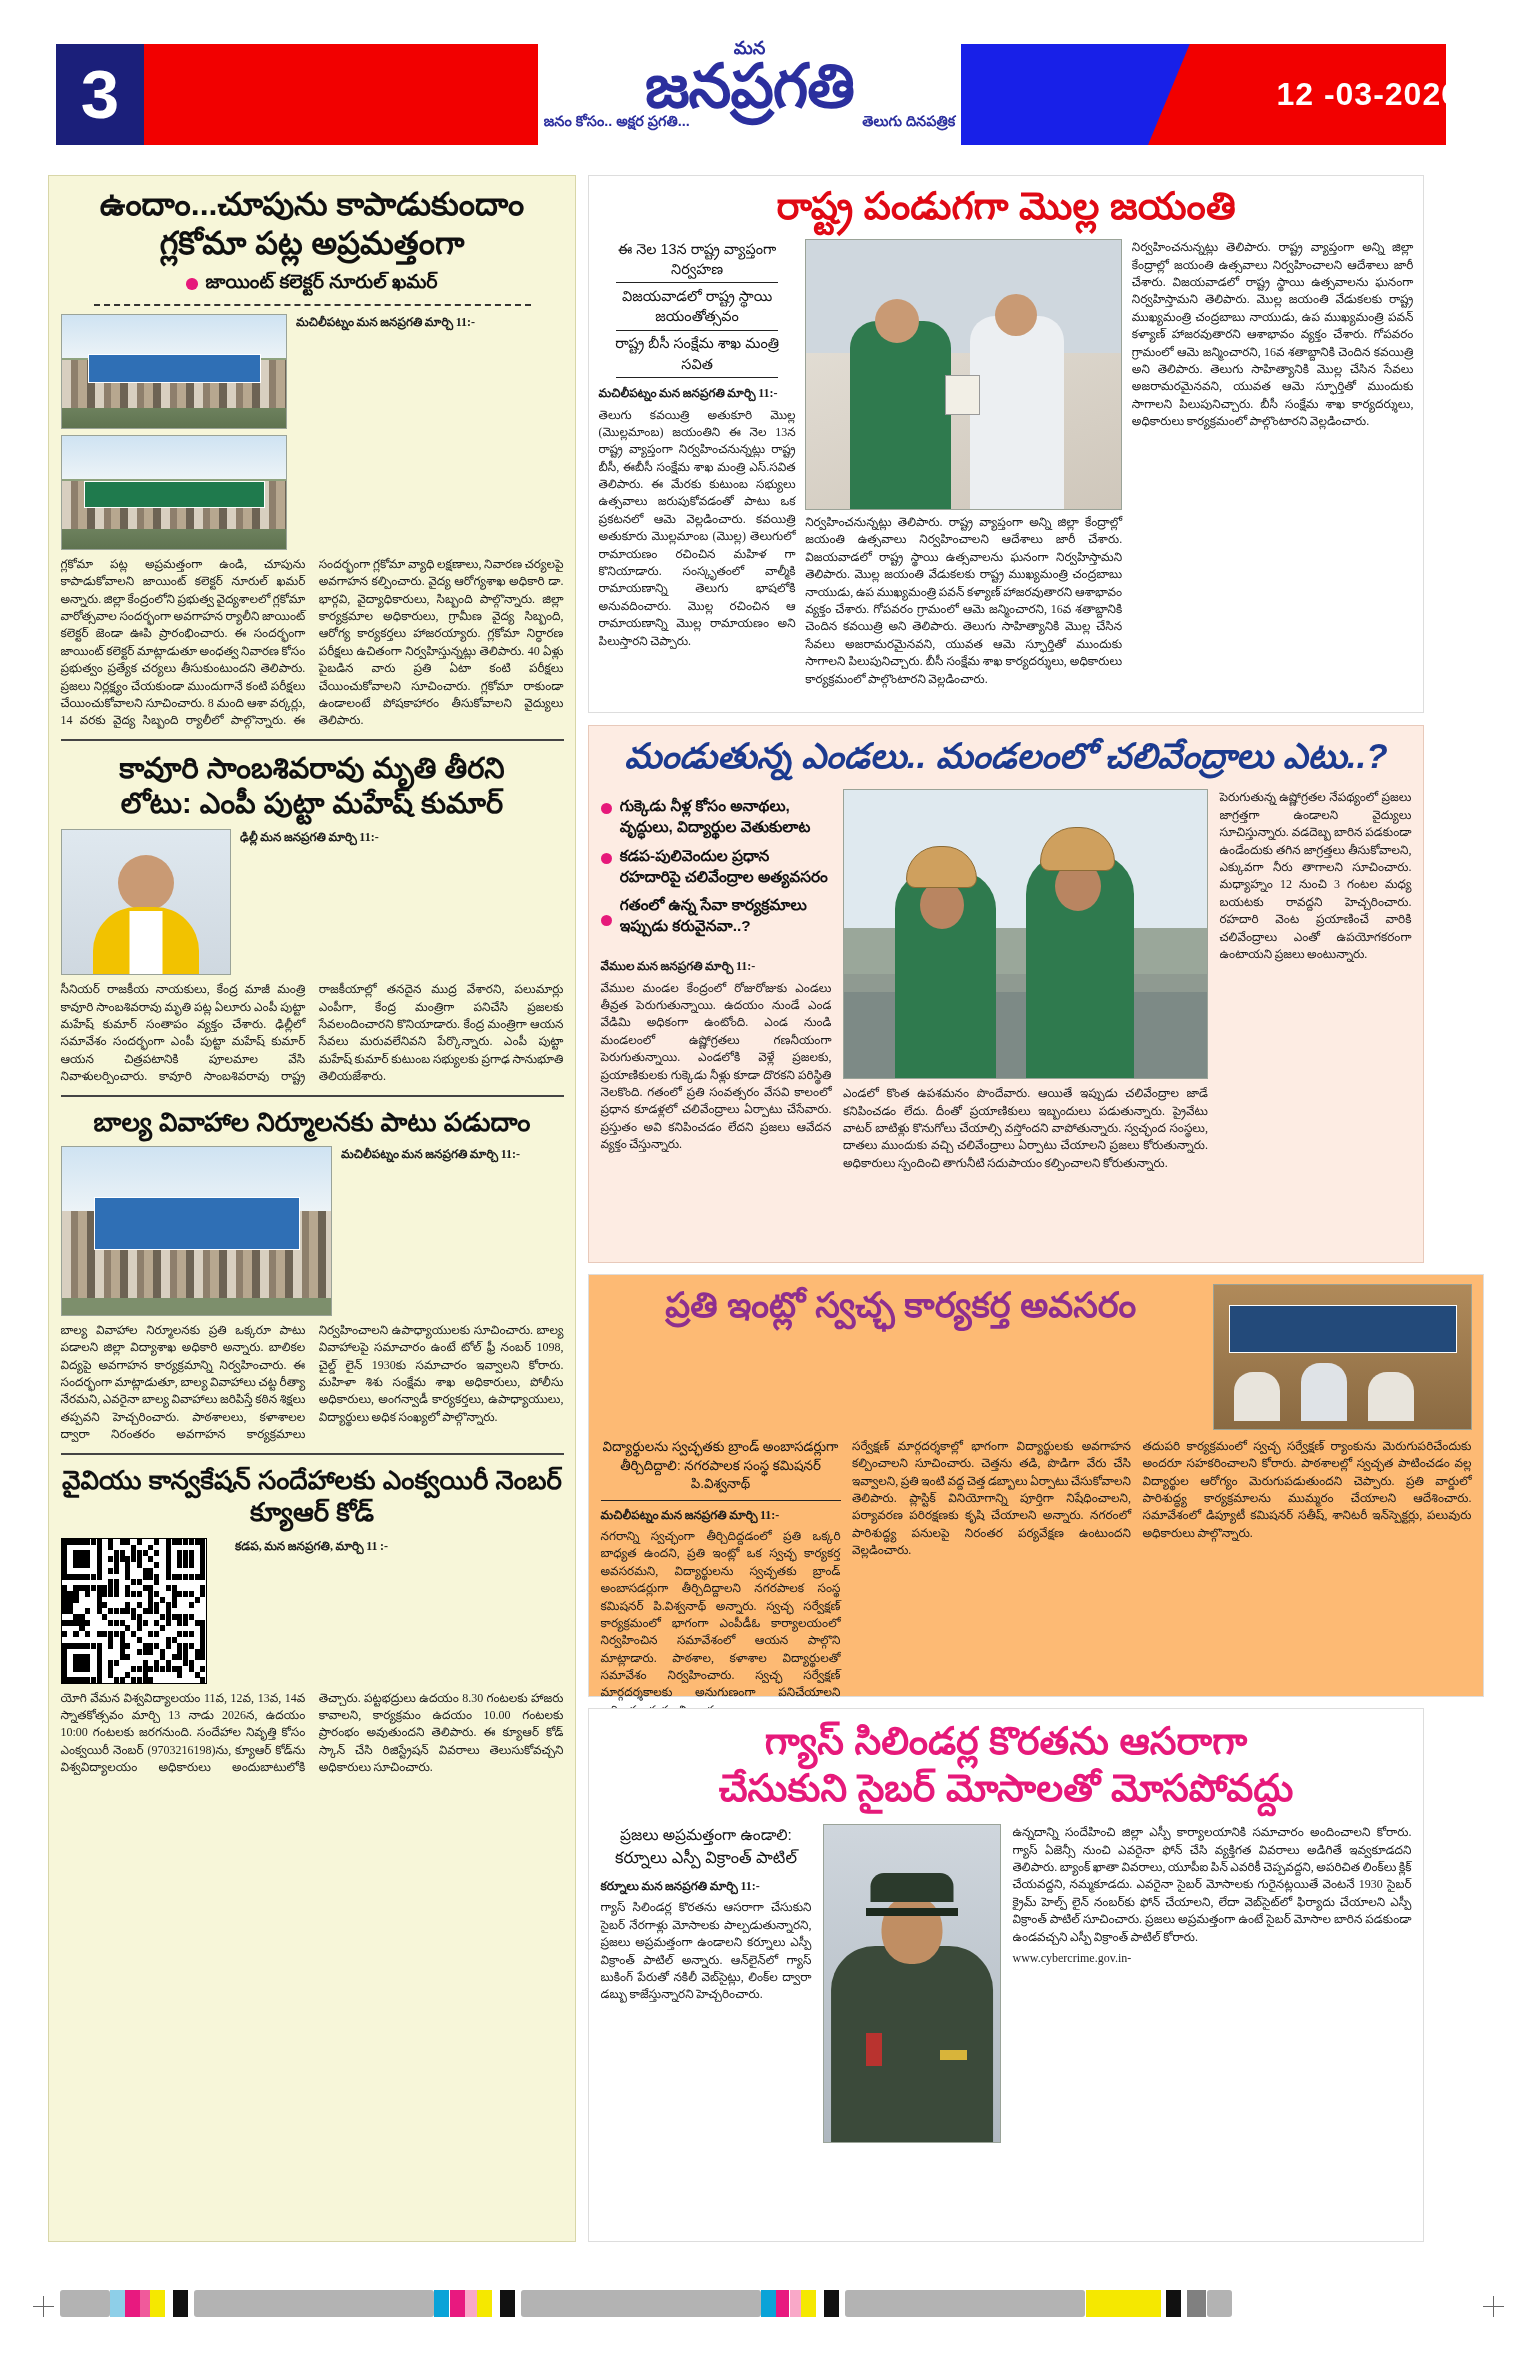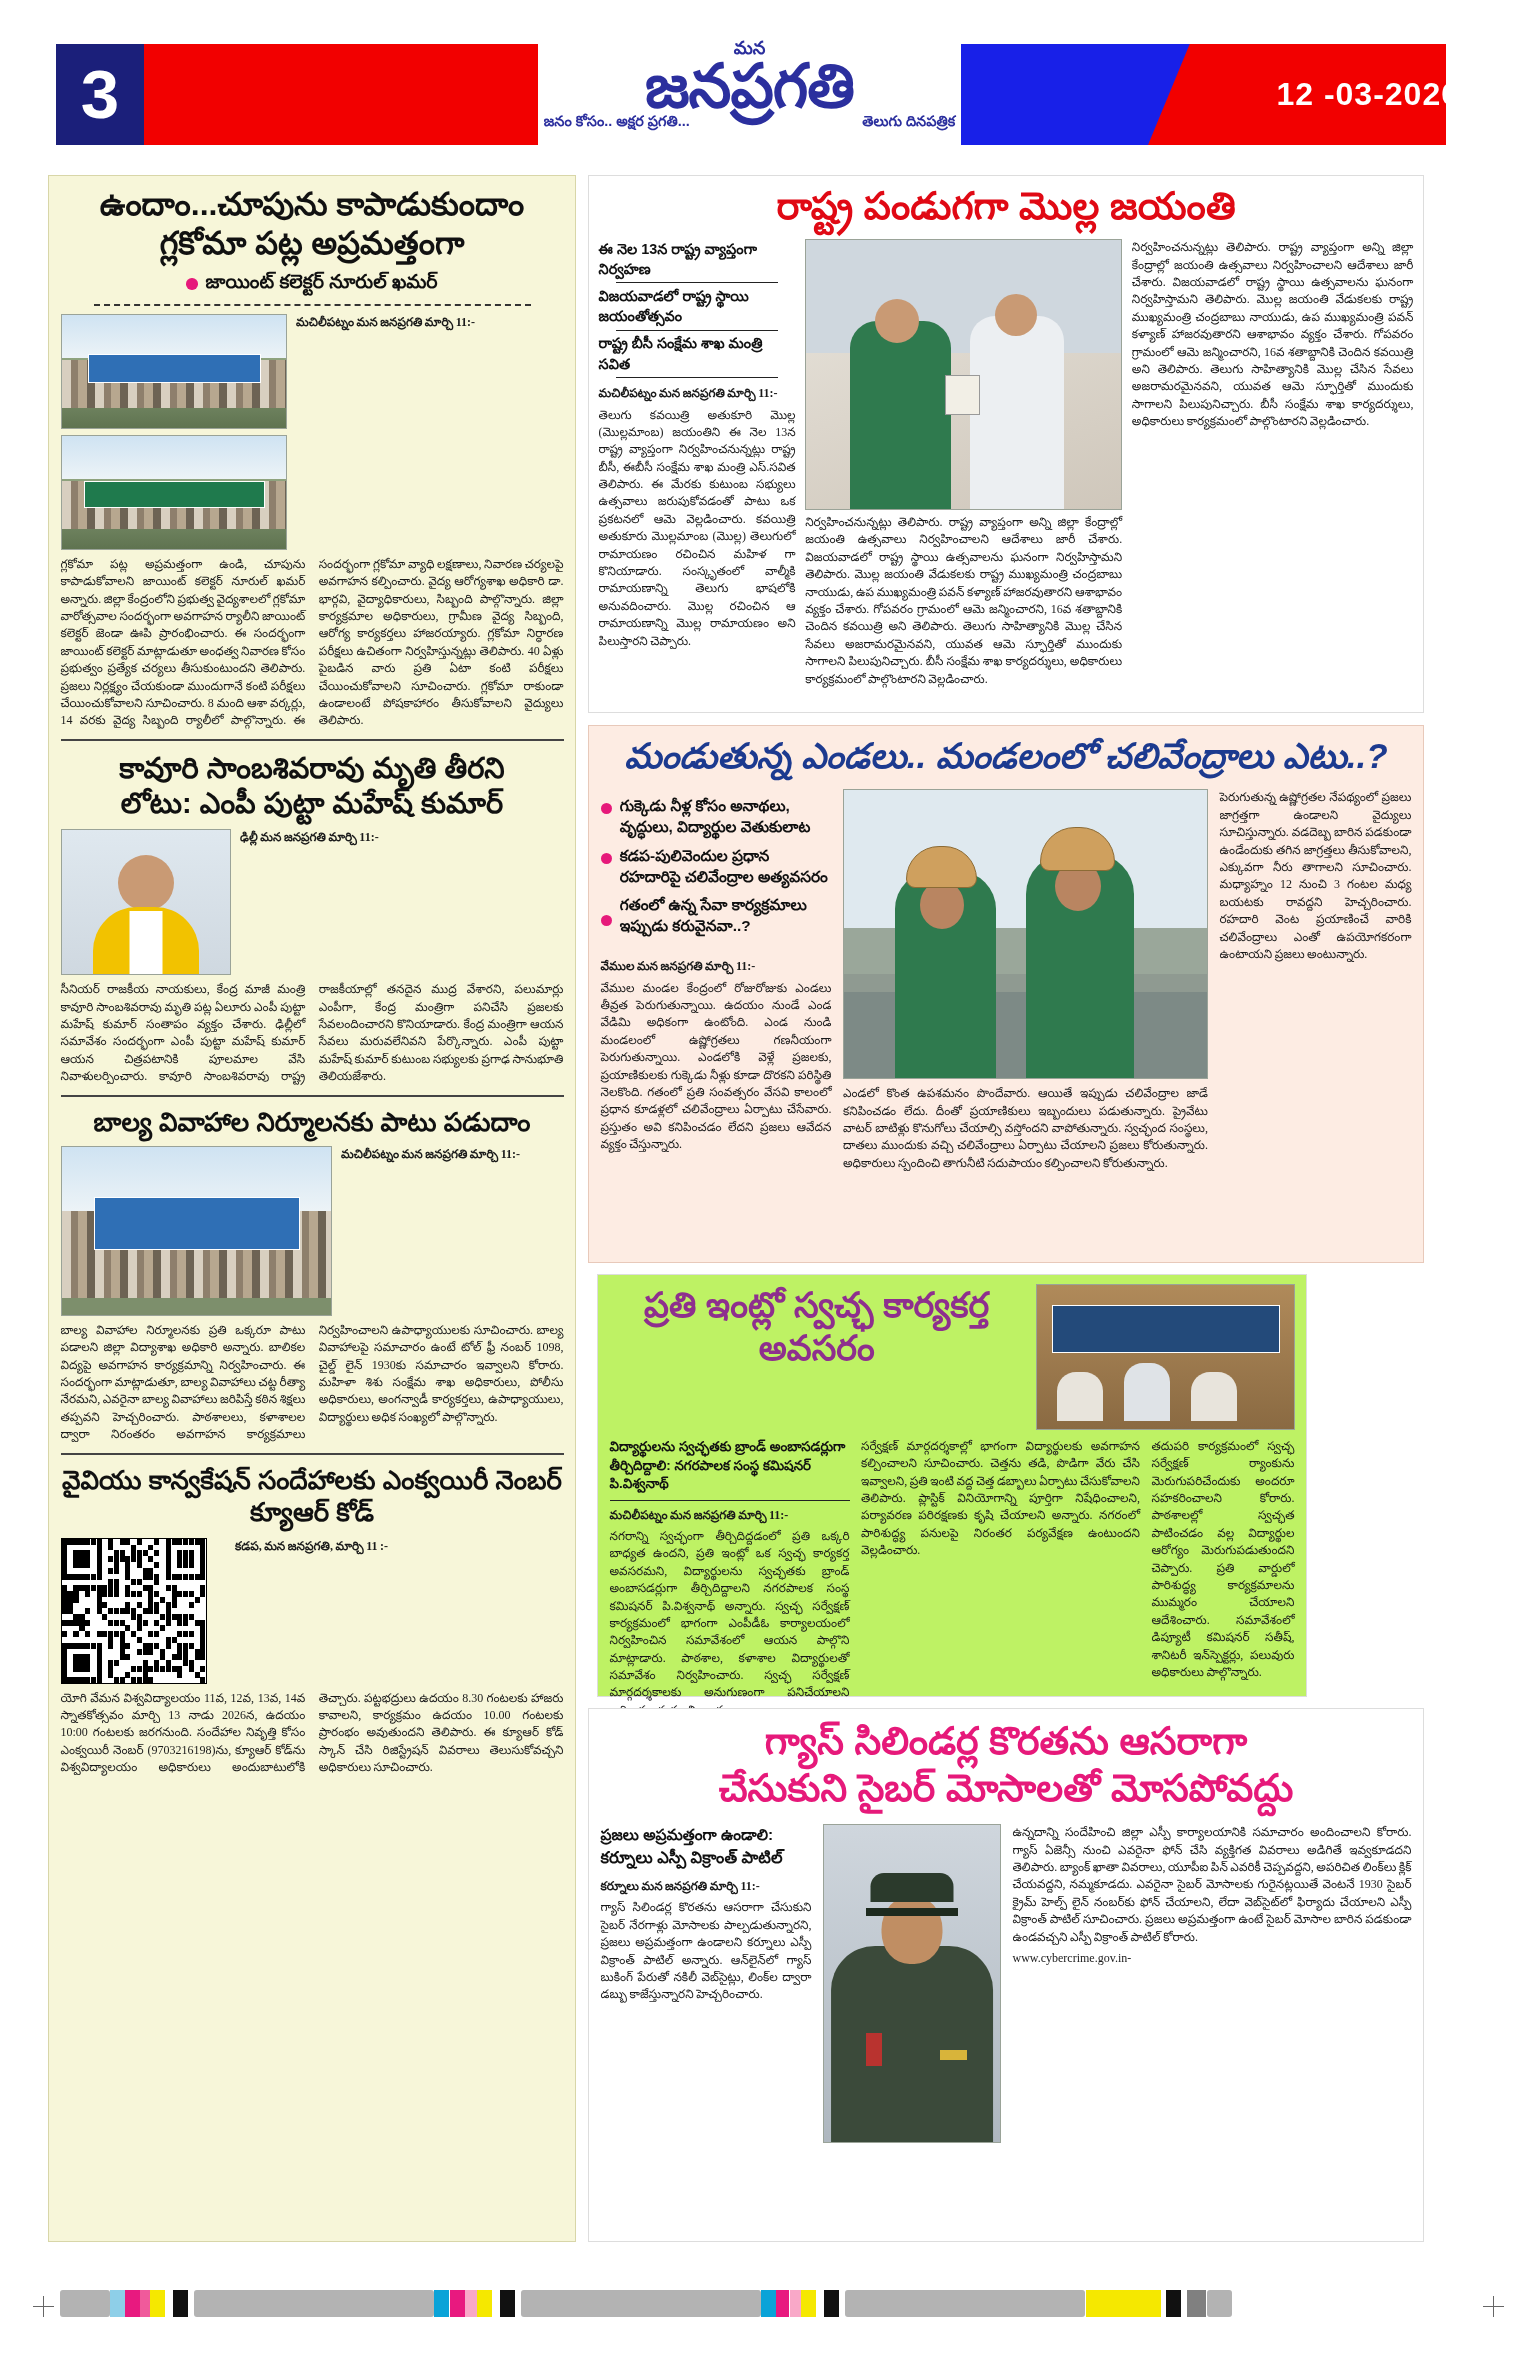--- a/index.html
+++ b/index.html
@@ -92,21 +92,21 @@
   
   .colorbar{position:absolute;left:0;top:2275px;width:1537px;height:58px;}
   .cb-seg{position:absolute;top:15.4px;height:27px;}
   .regmark{position:absolute;top:21px;width:21px;height:21px;}
   .regmark:before{content:"";position:absolute;left:9.6px;top:0;width:1.9px;height:21px;background:#666;}
   .regmark:after{content:"";position:absolute;left:0;top:9.6px;width:21px;height:1.9px;background:#666;}
   .tint-peach{background:#fdece3;}
 
   .bx{box-sizing:border-box;}
 
-  .subhead-center{text-align:left;font-weight:bold;font-size:14.4px;color:#111;line-height:1.4;}
+  .subhead-center{text-align:center;font-weight:normal;font-size:14.4px;color:#111;line-height:1.4;}
   .inline-rule{border-bottom:1.9px solid #222;display:block;margin:2.9px 17.3px;}
 </style>
 </head>
 <body>
 
 <div class="masthead">
   <div class="mh-band mh-red-left"></div>
   <div class="mh-band mh-blue-left"></div>
   <div class="mh-band mh-blue-right"></div>
   <div class="mh-band mh-red-right"></div>
@@ -606,21 +606,21 @@
             <div style="position:absolute;left:54%;bottom:72%;width:73px;height:42px;border-radius:37px 37px 9.6px 9.6px;background:#cfa05e;border:1.9px solid #8c6b35;"></div>
           </div>
           <div class="body-txt" style="margin-top:5.8px;">ఎండలో కొంత ఉపశమనం పొందేవారు. ఆయితే ఇప్పుడు చలివేంద్రాల జాడే కనిపించడం లేదు. దీంతో ప్రయాణికులు ఇబ్బందులు పడుతున్నారు. ప్రైవేటు వాటర్ బాటిళ్లు కొనుగోలు చేయాల్సి వస్తోందని వాపోతున్నారు. స్వచ్ఛంద సంస్థలు, దాతలు ముందుకు వచ్చి చలివేంద్రాలు ఏర్పాటు చేయాలని ప్రజలు కోరుతున్నారు. అధికారులు స్పందించి తాగునీటి సదుపాయం కల్పించాలని కోరుతున్నారు.</div>
         </div>
         <div style="flex:1 1 auto;">
           <div class="body-txt">పెరుగుతున్న ఉష్ణోగ్రతల నేపథ్యంలో ప్రజలు జాగ్రత్తగా ఉండాలని వైద్యులు సూచిస్తున్నారు. వడదెబ్బ బారిన పడకుండా ఉండేందుకు తగిన జాగ్రత్తలు తీసుకోవాలని, ఎక్కువగా నీరు తాగాలని సూచించారు. మధ్యాహ్నం 12 నుంచి 3 గంటల మధ్య బయటకు రావద్దని హెచ్చరించారు. రహదారి వెంట ప్రయాణించే వారికి చలివేంద్రాలు ఎంతో ఉపయోగకరంగా ఉంటాయని ప్రజలు అంటున్నారు.</div>
         </div>
       </div>
     </div>
 
-    <div class="bx" style="position:absolute;left:9px;top:1099px;width:710px;height:423px;background:#bef264;border:1px solid #ddd;padding:9.6px 11.5px;box-sizing:border-box;">
+    <div class="bx" style="position:absolute;left:0;top:1099px;width:896px;height:423px;background:#fdba74;border:1px solid #ddd;padding:9.6px 11.5px;box-sizing:border-box;">
       <div style="display:flex;gap:11.5px;">
         <div style="flex:1 1 auto;">
           <div class="hl hl-purple sz40" style="text-align:center;">ప్రతి ఇంట్లో స్వచ్ఛ కార్యకర్త అవసరం</div>
         </div>
         <div style="flex:0 0 259px;">
           <div class="photo" style="height:144px;">
             <div style="position:absolute;inset:0;background:linear-gradient(#b08a5a,#8a6a42);"></div>
             <div style="position:absolute;left:6%;top:14%;width:88%;height:32%;background:#234a7a;border:1.9px solid #fff;"></div>
             <div style="position:absolute;left:8%;bottom:6%;width:18%;height:34%;border-radius:19px 19px 0 0;background:#e8e4dc;"></div>
             <div style="position:absolute;left:34%;bottom:6%;width:18%;height:40%;border-radius:19px 19px 0 0;background:#dfe3e7;"></div>

